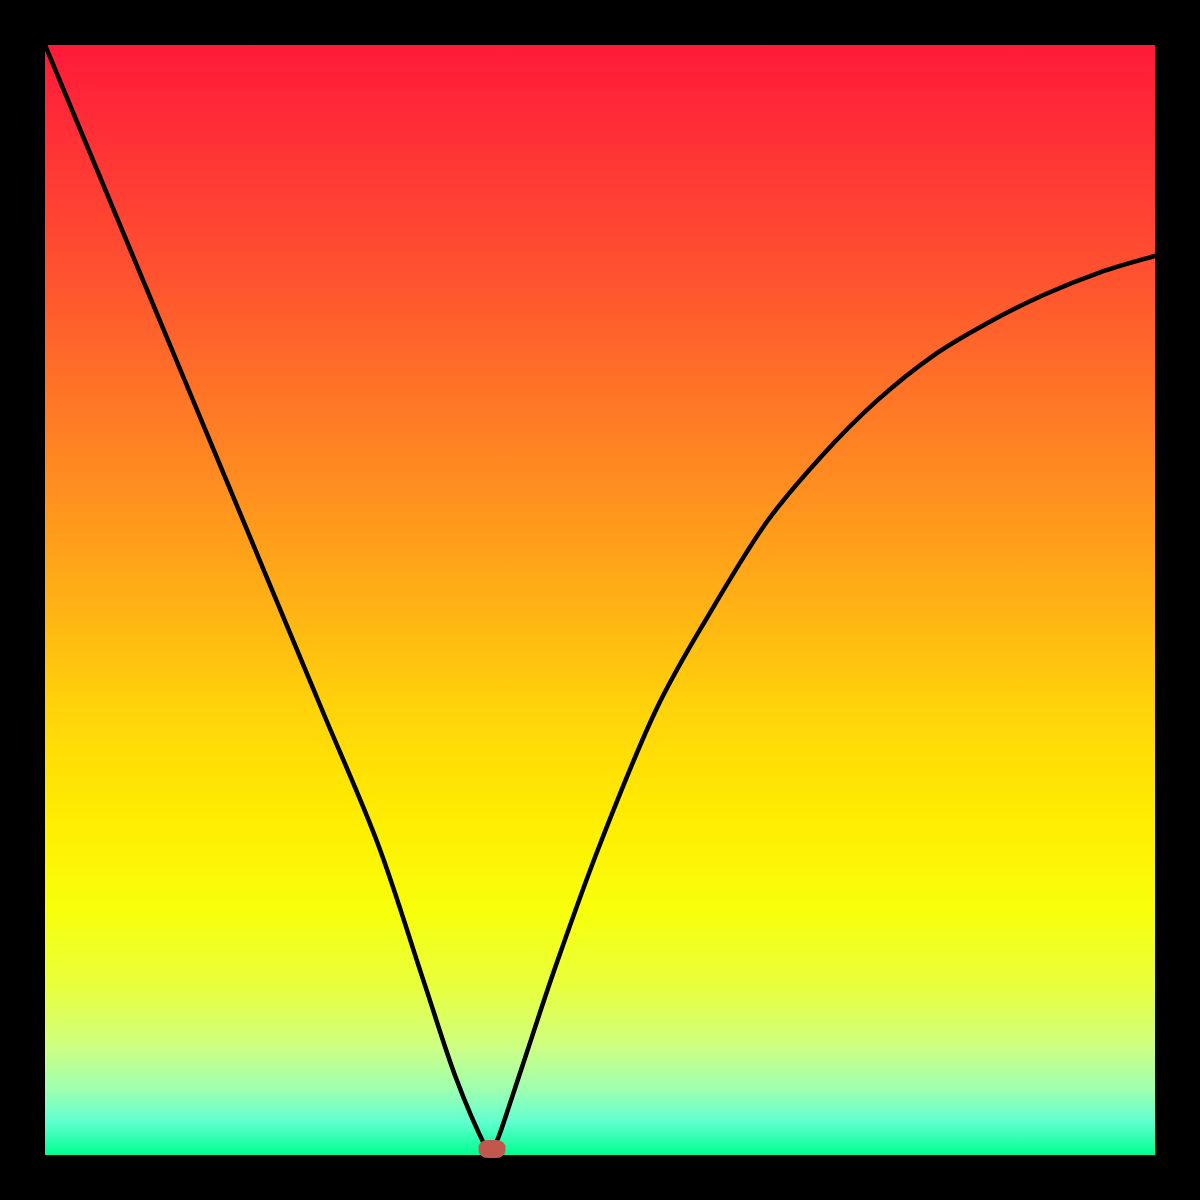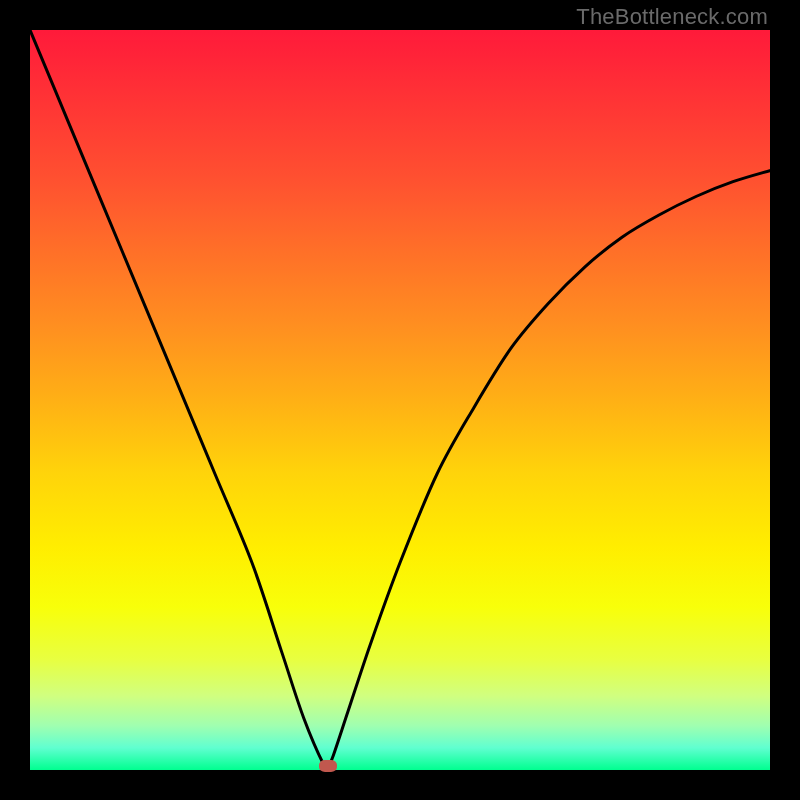--- a/index.html
+++ b/index.html
@@ -67,14 +67,13 @@
 </head>
 <body>
 
 <div class="outer">
   <div class="plot-area">
     <svg class="curve" viewBox="0 0 740 740" preserveAspectRatio="none">
       <path id="curve-path" d="M 0 0 C 6.166666666666667 14.799999999999992 24.666666666666664 59.199999999999946 37 88.79999999999995 C 49.333333333333336 118.39999999999996 61.666666666666664 148.00000000000003 74 177.60000000000002 C 86.33333333333333 207.20000000000002 98.66666666666667 236.79999999999998 111 266.4 C 123.33333333333333 296 135.66666666666666 325.59999999999997 148 355.2 C 160.33333333333334 384.8 172.66666666666666 414.4 185 444 C 197.33333333333334 473.6 210.9 503.19999999999993 222 532.8 C 233.1 562.4 242.9666666666667 595.7 251.60000000000002 621.6 C 260.23333333333335 647.5 266.6466666666667 669.0833333333334 273.8 688.2 C 280.9533333333333 707.3166666666667 290.45 728.2833333333333 294.52 736.3 C 298.59 744.3166666666666 296.73999999999995 738.15 298.21999999999997 736.3 C 299.7 734.4499999999999 300.07 734.45 303.4 725.2 C 306.72999999999996 715.95 312.0333333333333 699.3 318.2 680.8 C 324.3666666666667 662.3 331.7666666666667 638.8666666666667 340.40000000000003 614.2 C 349.03333333333336 589.5333333333334 358.9 561.1666666666666 370 532.8 C 381.1 504.4333333333333 394.66666666666674 469.9 407.00000000000006 444 C 419.33333333333337 418.1 431.6666666666667 398.3666666666667 444 377.40000000000003 C 456.3333333333333 356.4333333333334 468.6666666666667 335.4666666666667 481 318.20000000000005 C 493.3333333333333 300.9333333333334 505.6666666666667 287.3666666666667 518 273.8 C 530.3333333333334 260.23333333333335 542.6666666666666 247.89999999999995 555 236.79999999999995 C 567.3333333333334 225.69999999999996 579.6666666666666 215.83333333333337 592 207.20000000000005 C 604.3333333333334 198.56666666666672 616.6666666666666 191.78333333333333 629 185 C 641.3333333333334 178.21666666666667 653.6666666666666 172.05 666 166.5 C 678.3333333333334 160.95 690.6666666666666 156.01666666666662 703 151.69999999999993 C 715.3333333333334 147.38333333333324 733.8333333333334 142.4499999999999 740 140.5999999999999" fill="none" stroke="#000" stroke-width="3" stroke-linejoin="round" stroke-linecap="round"></path>
     </svg>
     <div id="marker" class="marker" style="left: 298.22px; top: 736.3px;"></div>
   </div>
-  <div class="watermark">TheBottleneck.com</div>
 </div>
 
 </body></html>

